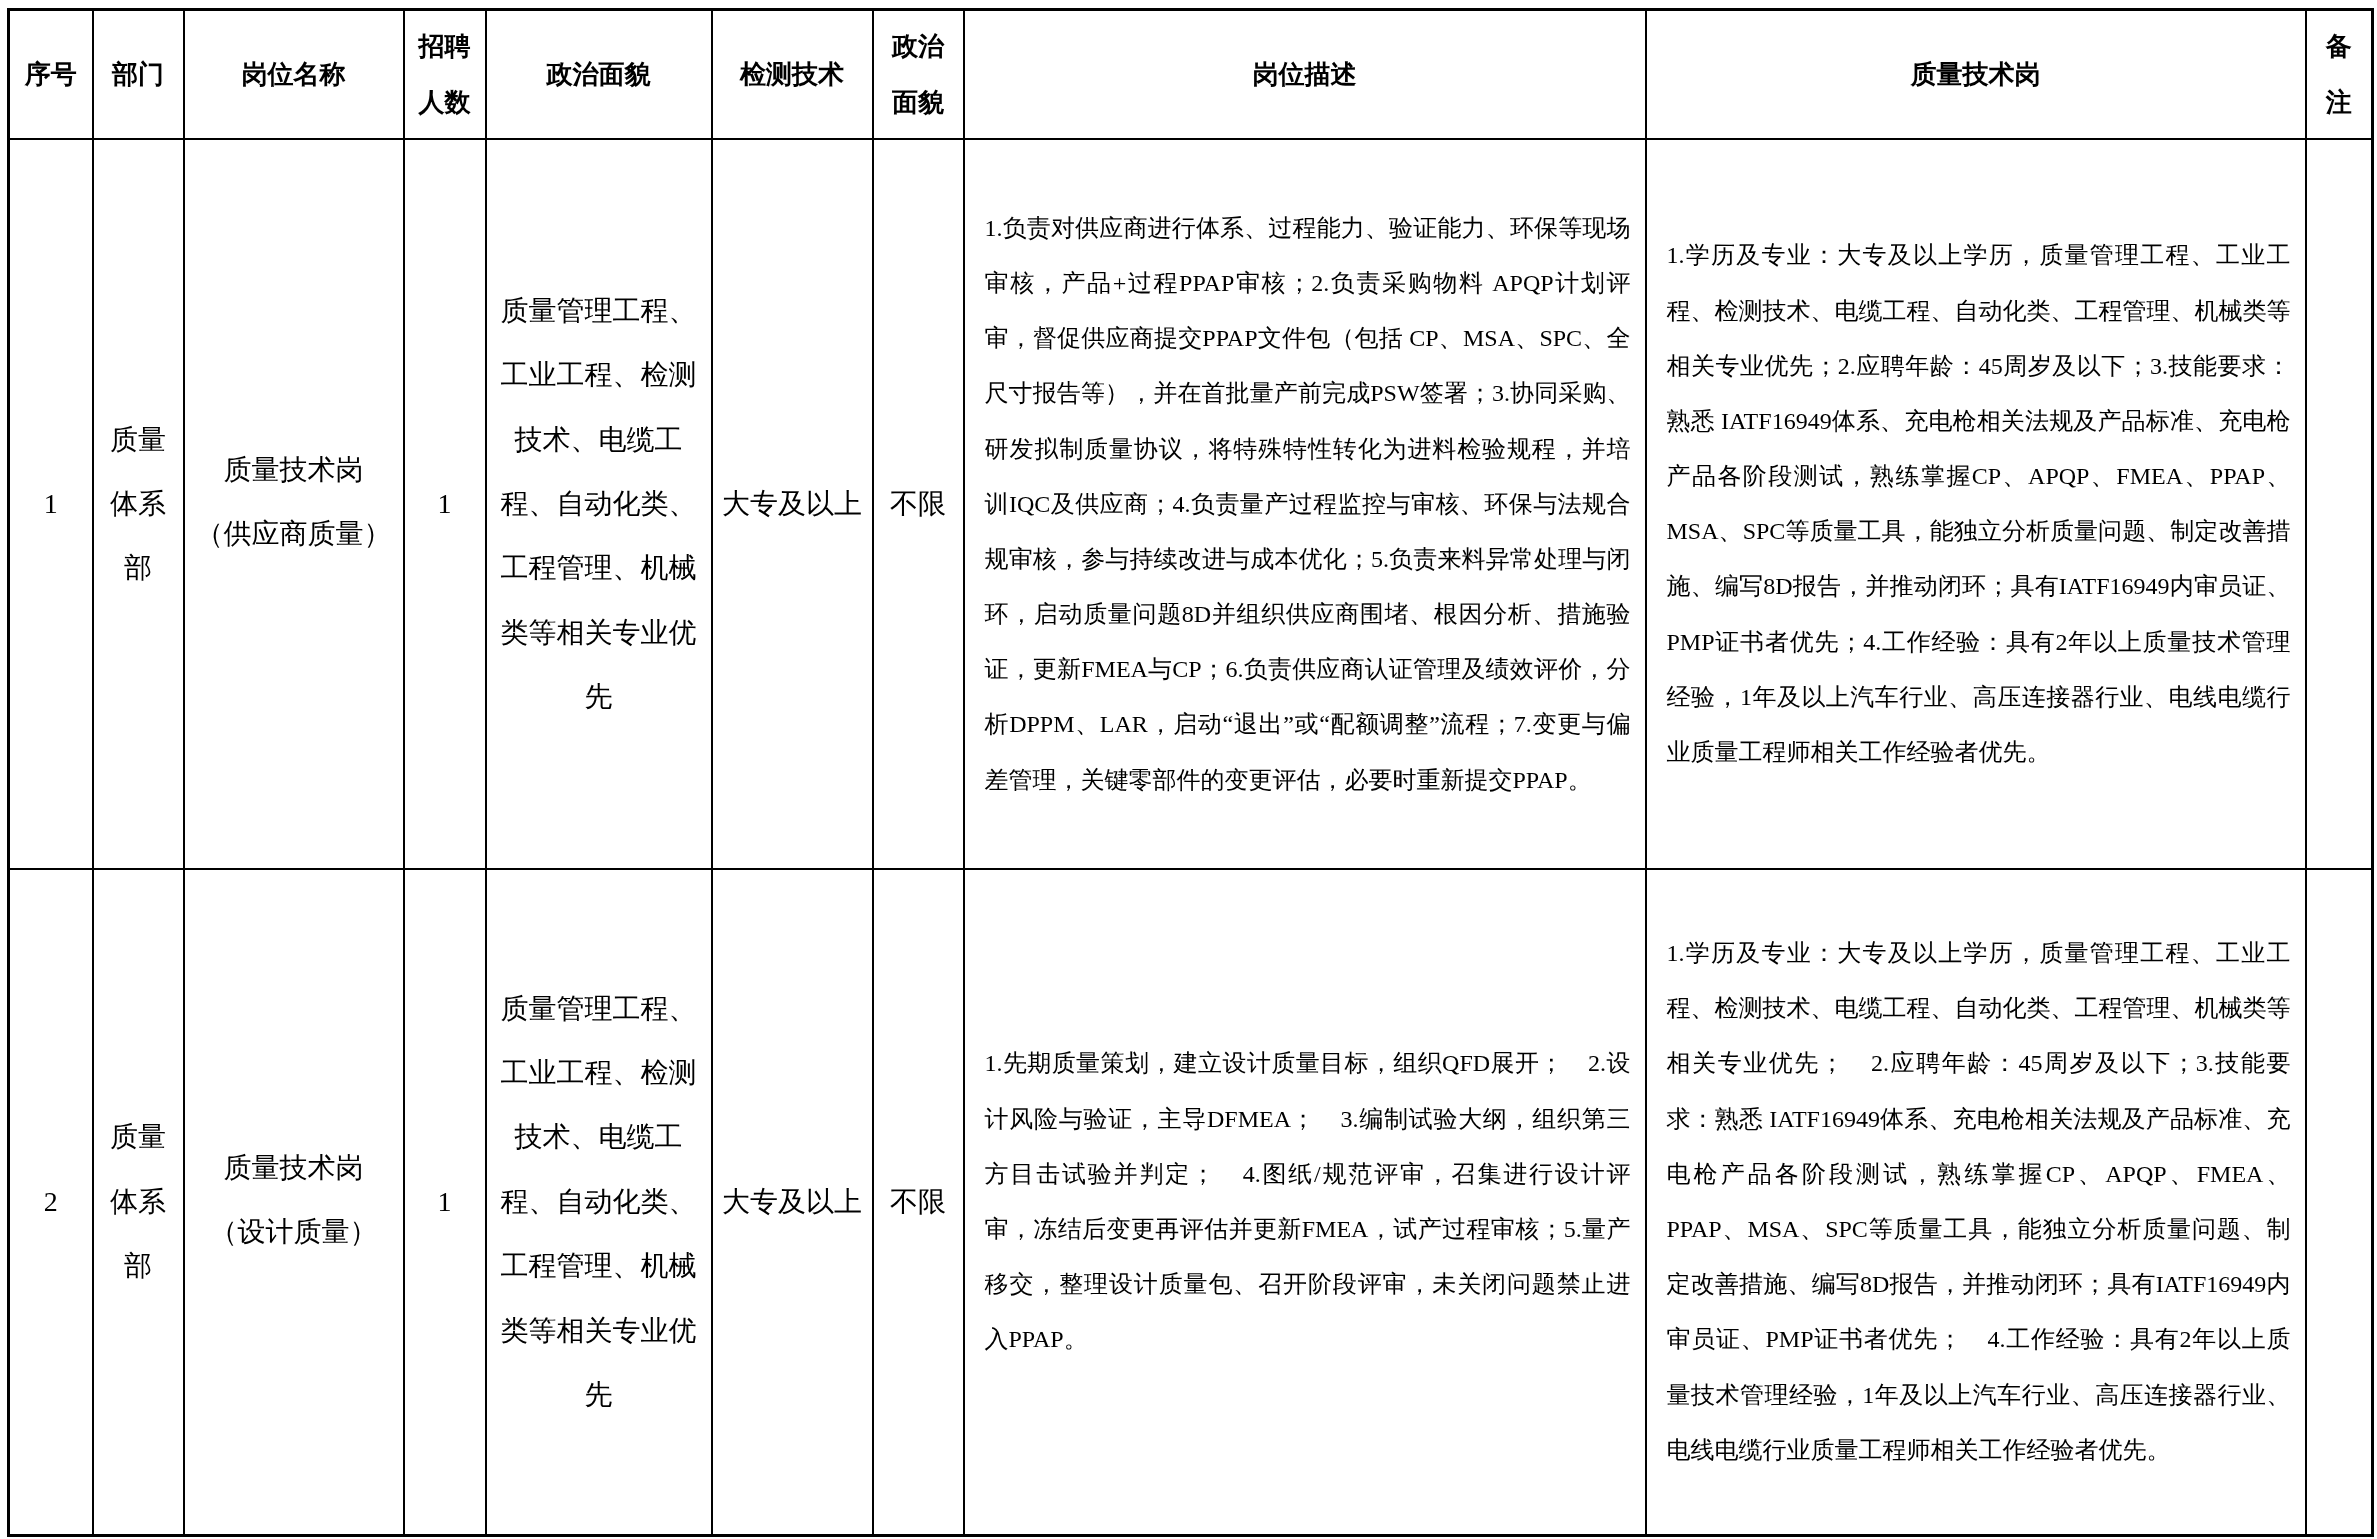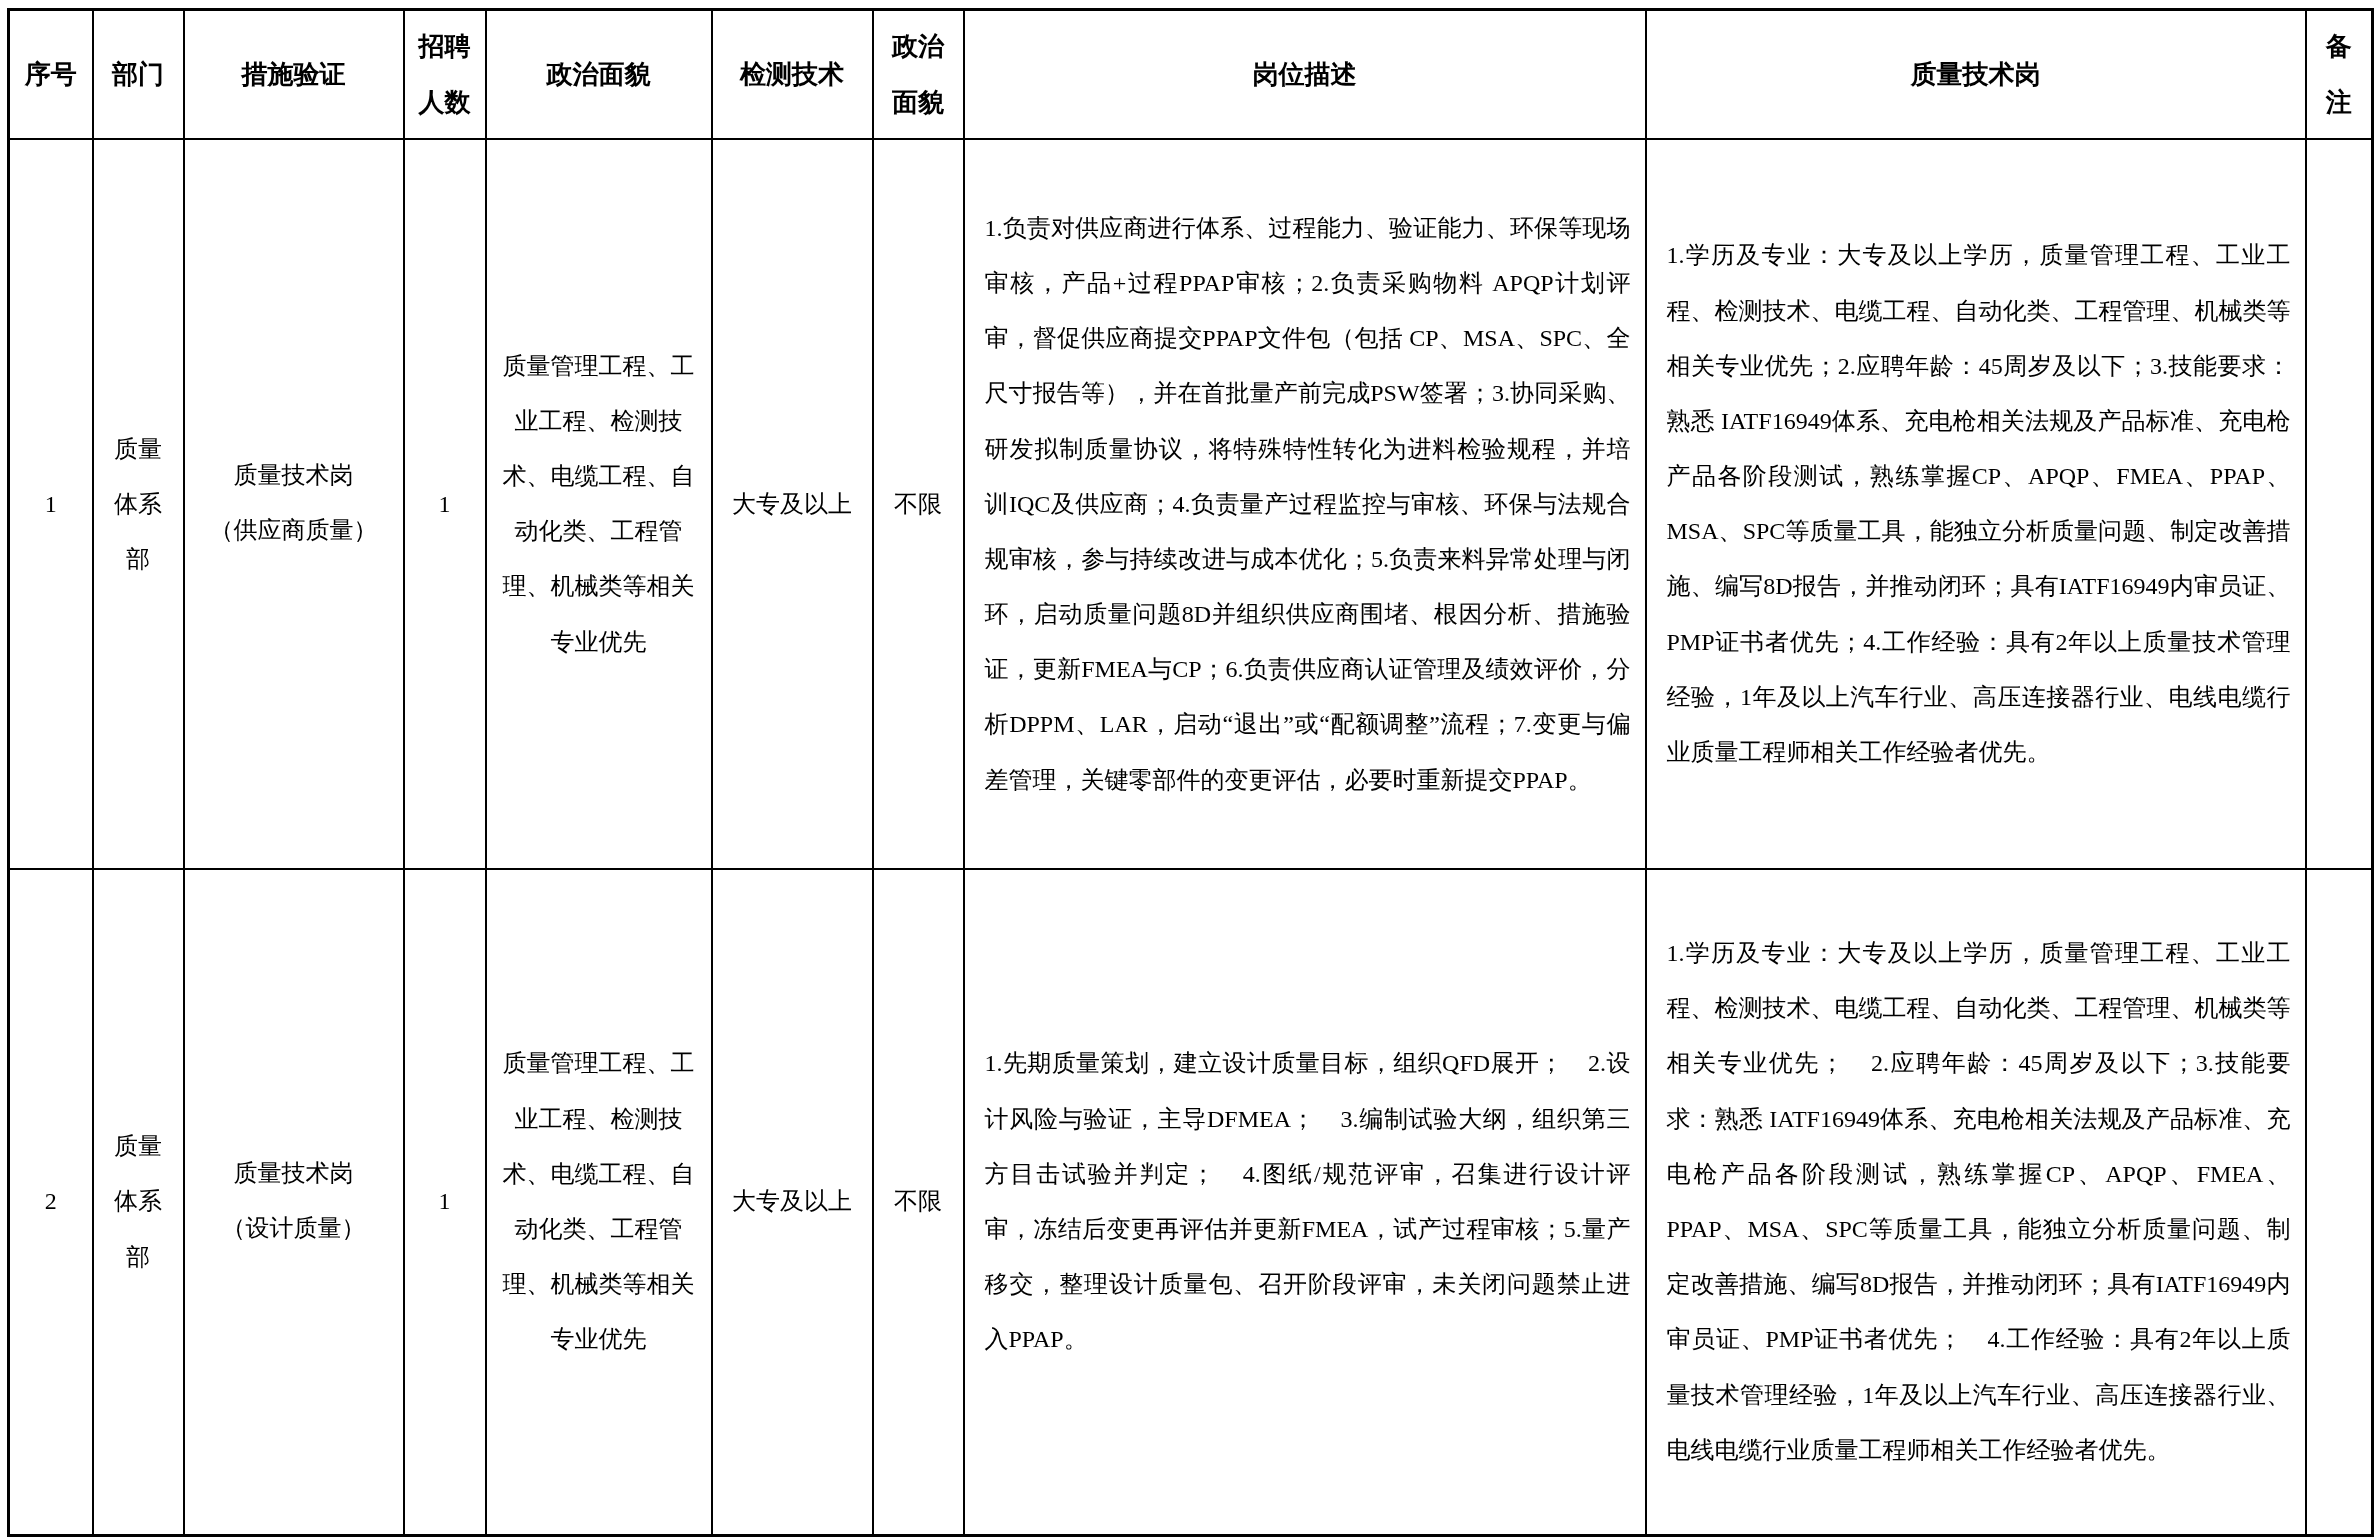--- a/index.html
+++ b/index.html
@@ -33,21 +33,21 @@
   }
   .doc-table th {
     font-size: 26px;
     font-weight: bold;
     text-align: center;
     line-height: 2.15;
     padding: 0 7px;
   }
   td.c {
     text-align: center;
-    font-size: 24px;
+    font-size: 28px;
     line-height: 2.3;
     padding: 0 8.6px;
   }
   td.l {
     text-align: justify;
     text-justify: inter-ideograph;
     font-size: 24px;
     line-height: 2.3;
     padding: 7px 14px 7px 20px;
   }
@@ -70,21 +70,21 @@
       <col style="width:161px">
       <col style="width:91px">
       <col style="width:682px">
       <col style="width:660px">
       <col style="width:67px">
     </colgroup>
     <tbody>
         <tr class="header-row">
       <th>序号</th>
       <th>部门</th>
-      <th>措施验证</th>
+      <th>岗位名称</th>
       <th>招聘人数</th>
       <th>政治面貌</th>
       <th>检测技术</th>
       <th>政治面貌</th>
       <th>岗位描述</th>
       <th>质量技术岗</th>
       <th>备注</th>
     </tr>
     <tr class="row-1">
       <td class="c">1</td>

